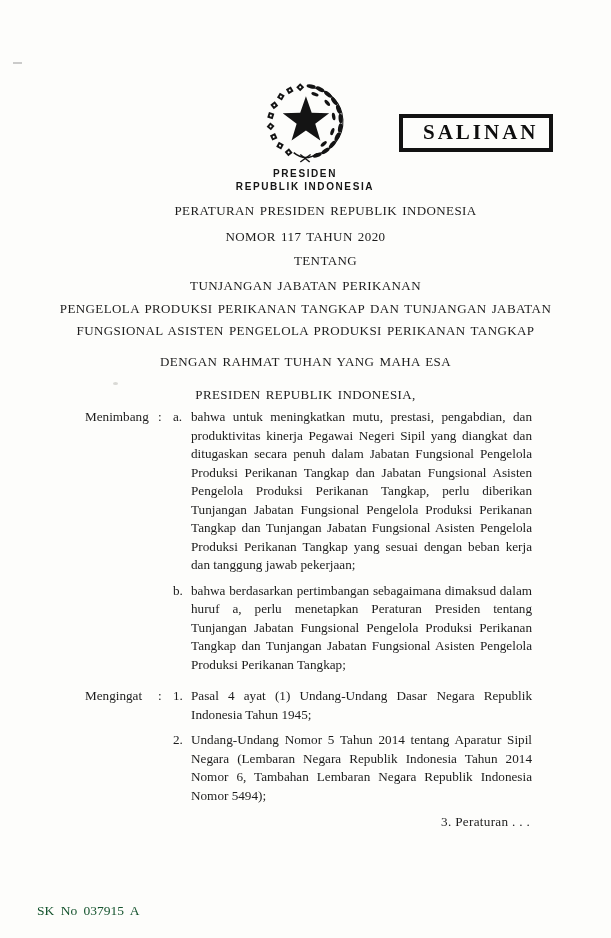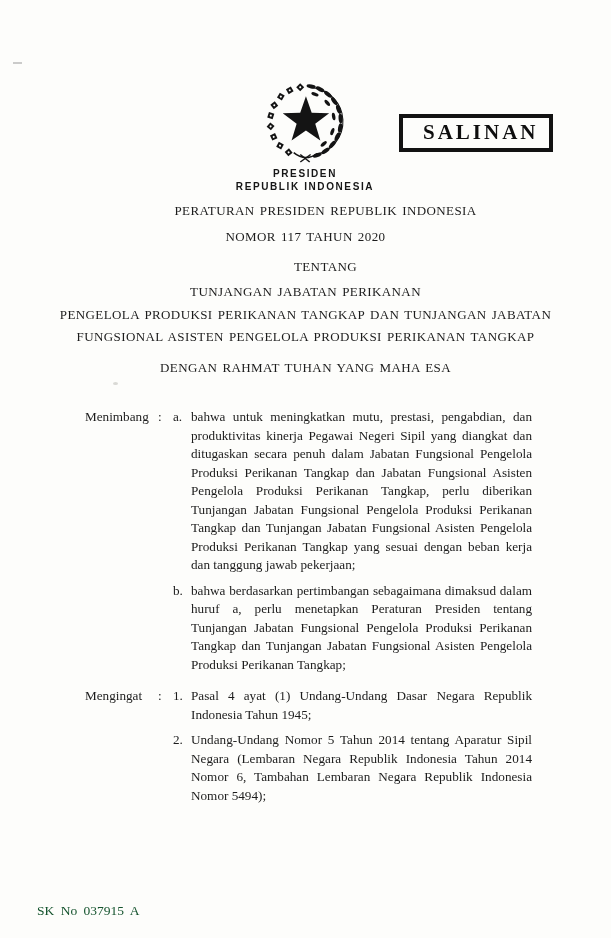--- a/index.html
+++ b/index.html
@@ -64,21 +64,21 @@
   .title-block {
     position: absolute;
     left: 0; top: 203px;
     width: 611px;
     text-align: center;
     font-size: 13px;
     color: #1c1c1c;
   }
   .title-block div { letter-spacing: 0.4px; word-spacing: 1.5px; }
   .t-gap-a { margin-bottom: 9.5px; padding-left: 40px; }
-  .t-gap-b { margin-bottom: 14px; }
+  .t-gap-b { margin-bottom: 8px; }
   .t-gap-c { margin-bottom: 6.5px; }
   .t-gap-d { margin-bottom: 15px; }
   .t-gap-e { margin-bottom: 16.5px; }
   .doc-body {
     position: absolute;
     left: 85px; top: 408px;
     width: 447px;
     font-size: 13.2px;
     line-height: 18.5px;
   }
@@ -198,20 +198,21 @@
   </div>
 
   <div class="title-block">
     <div class="t-gap-a">PERATURAN PRESIDEN REPUBLIK INDONESIA</div>
     <div class="t-gap-b">NOMOR 117 TAHUN 2020</div>
     <div class="t-gap-a">TENTANG</div>
     <div class="t-gap-c">TUNJANGAN JABATAN PERIKANAN</div>
     <div class="t-gap-c">PENGELOLA PRODUKSI PERIKANAN TANGKAP DAN TUNJANGAN JABATAN</div>
     <div class="t-gap-d">FUNGSIONAL ASISTEN PENGELOLA PRODUKSI PERIKANAN TANGKAP</div>
     <div class="t-gap-e">DENGAN RAHMAT TUHAN YANG MAHA ESA</div>
+    <div>PRESIDEN REPUBLIK INDONESIA,</div>
   </div>
 
   <div class="doc-body">
 
     <div class="clause">
       <div class="clause-label">Menimbang</div>
       <div class="clause-colon">:</div>
       <div class="clause-items">
         <div class="list-item">
           <span class="marker">a.</span>
@@ -232,17 +233,18 @@
           <span class="marker">1.</span>
           <span class="itext">Pasal 4 ayat (1) Undang-Undang Dasar Negara Republik Indonesia Tahun 1945;</span>
         </div>
         <div class="list-item">
           <span class="marker">2.</span>
           <span class="itext">Undang-Undang Nomor 5 Tahun 2014 tentang Aparatur Sipil Negara (Lembaran Negara Republik Indonesia Tahun 2014 Nomor 6, Tambahan Lembaran Negara Republik Indonesia Nomor 5494);</span>
         </div>
       </div>
     </div>
 
+    <div class="catchword">3. Peraturan . . .</div>
   </div>
 
   <div class="footer">SK No 037915 A</div>
 
 </div>
 
 </body></html>

